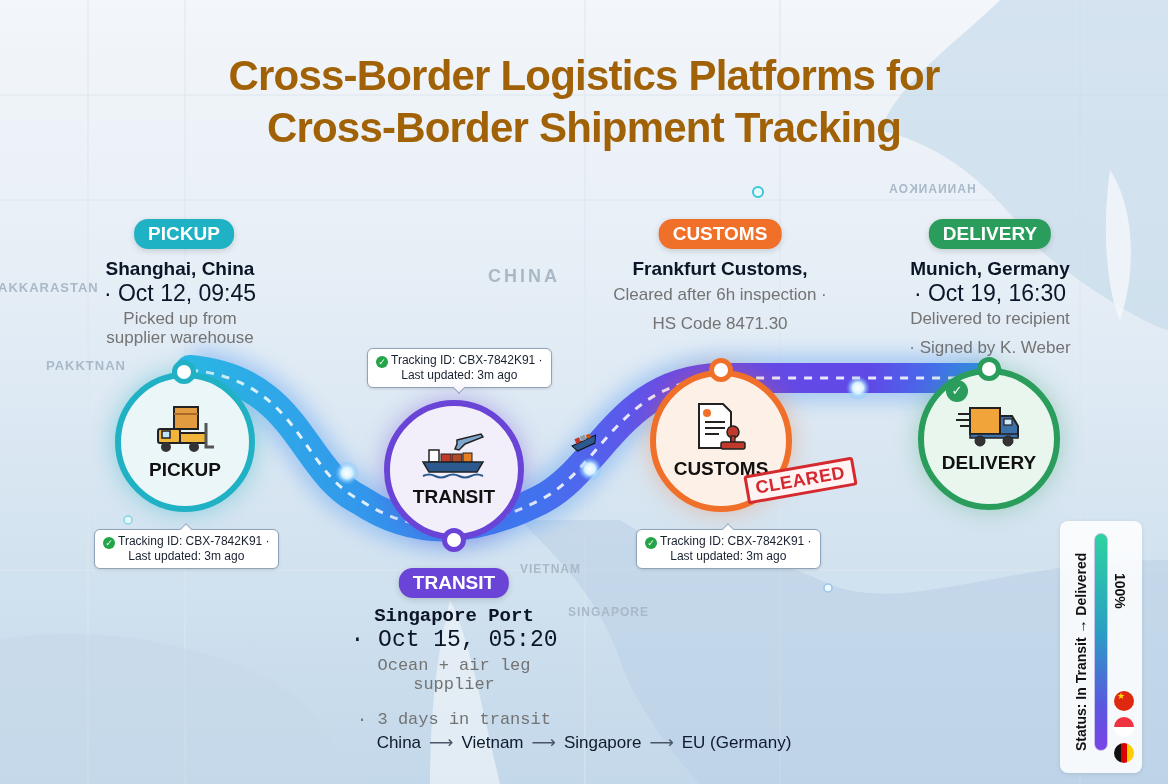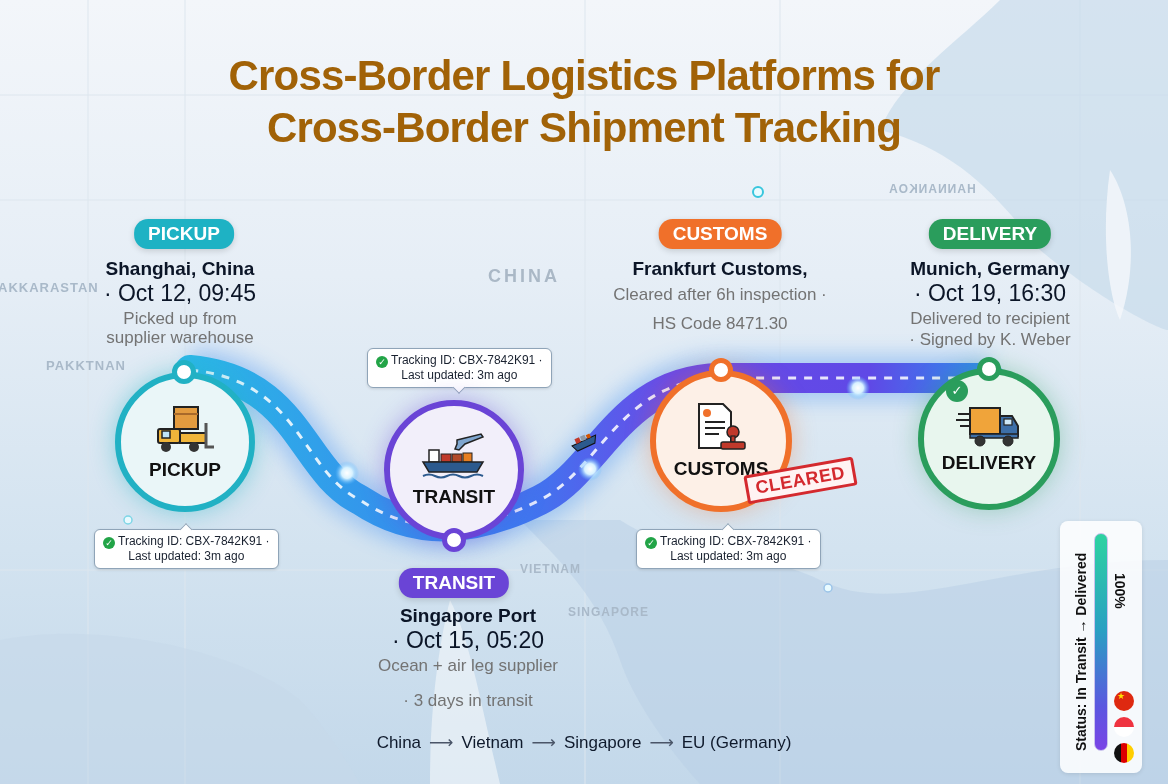--- a/index.html
+++ b/index.html
@@ -197,21 +197,21 @@
       <rect x="22" y="22" width="10" height="8" fill="#c0392b" stroke="#222" stroke-width="1"></rect>
       <rect x="33" y="22" width="10" height="8" fill="#b2492a" stroke="#222" stroke-width="1"></rect>
       <rect x="44" y="21" width="9" height="9" fill="#e67e22" stroke="#222" stroke-width="1"></rect>
       <path d="M4 30 L64 30 L58 40 L10 40 Z" fill="#2c5a8e" stroke="#222" stroke-width="1.5"></path>
       <path d="M4 44 Q 10 41 16 44 T 28 44 T 40 44 T 52 44 T 64 44" fill="none" stroke="#2c5a8e" stroke-width="2"></path>
     </svg>
     <div class="lbl">TRANSIT</div>
   </div>
   <div class="pin" style="left:454px; top:540px; border-color:#6a44d6;"></div>
   <div class="pill" style="left:454px; top:568px; background:#6a44d6;">TRANSIT</div>
-  <div class="info" style="left:468px; top:604px;">
+  <div class="info" style="left:454px; top:604px;font-family:Liberation Mono, monospace;">
     <div class="loc">Singapore Port</div>
     <div class="time">· Oct 15, 05:20</div>
     <div class="desc">Ocean + air leg supplier</div>
     <div class="desc" style="margin-top:16px">· 3 days in transit</div>
   </div>
 
   <div class="pill" style="left:720px; top:219px; background:#f0702a;">CUSTOMS</div>
   <div class="info" style="left:720px; top:257px; width:260px;">
     <div class="loc">Frankfurt Customs,</div>
     <div class="desc">Cleared after 6h inspection ·</div>
@@ -235,21 +235,21 @@
   <div class="tip up" style="left:636px; top:529px;">
     <div><span class="check">✓</span><span>Tracking ID: CBX-7842K91 ·</span></div>
     <div>Last updated: 3m ago</div>
   </div>
 
   <div class="pill" style="left:990px; top:219px; background:#2a9d5c;">DELIVERY</div>
   <div class="info" style="left:990px; top:257px;">
     <div class="loc">Munich, Germany</div>
     <div class="time">· Oct 19, 16:30</div>
     <div class="desc">Delivered to recipient</div>
-    <div class="desc" style="margin-top:2px">· Signed by K. Weber</div>
+    <div class="desc" style="margin-top:10px">· Signed by K. Weber</div>
   </div>
   <div class="node" style="left:918px; top:368px; width:142px; height:142px; background:#e8f6ee; border:6px solid #2a9d5c; box-shadow:0 0 24px rgba(42,157,92,0.35);">
     <svg width="66" height="44" viewBox="0 0 66 44">
       <line x1="2" y1="10" x2="14" y2="10" stroke="#222" stroke-width="2"></line>
       <line x1="0" y1="16" x2="14" y2="16" stroke="#222" stroke-width="2"></line>
       <line x1="4" y1="22" x2="14" y2="22" stroke="#222" stroke-width="2"></line>
       <rect x="14" y="4" width="30" height="26" fill="#f0a43a" stroke="#222" stroke-width="2"></rect>
       <path d="M44 12 L56 12 L62 22 L62 32 L44 32 Z" fill="#3d6fa8" stroke="#222" stroke-width="2"></path>
       <rect x="48" y="15" width="8" height="6" fill="#cde8f7" stroke="#222" stroke-width="1.2"></rect>
       <rect x="14" y="30" width="48" height="4" fill="#3d6fa8" stroke="#222" stroke-width="1.5"></rect>

